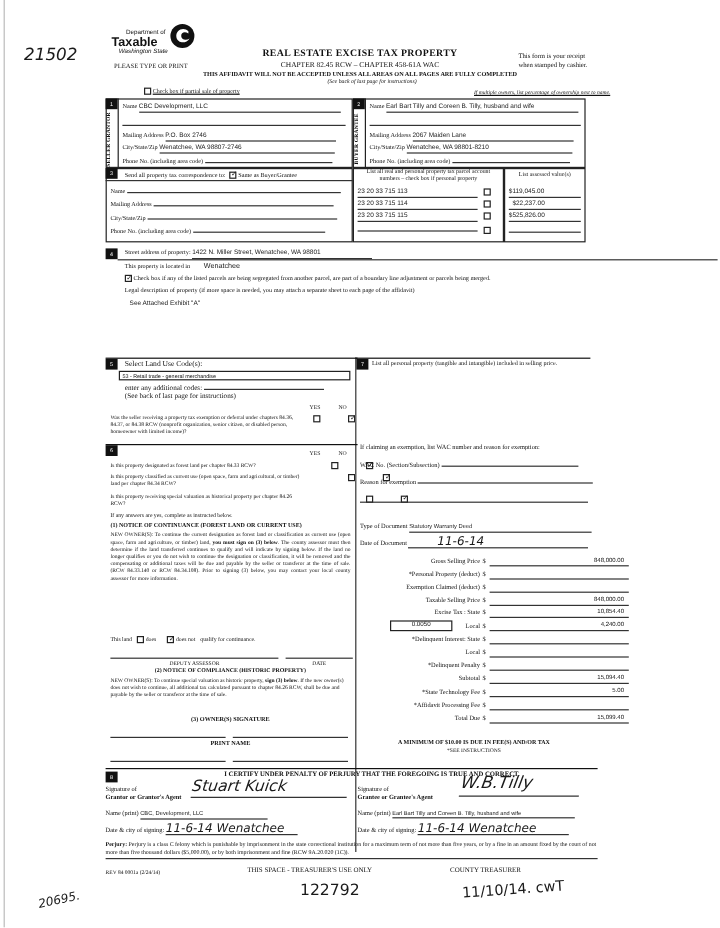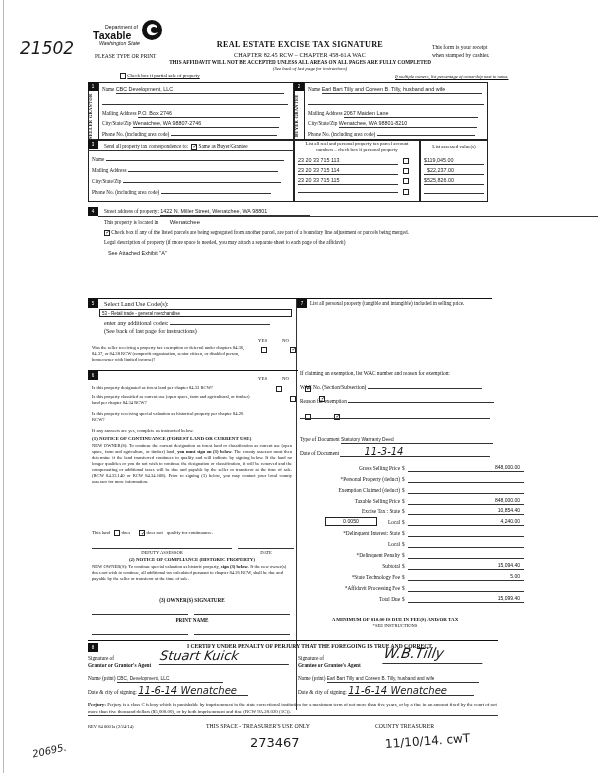--- a/index.html
+++ b/index.html
@@ -24,35 +24,35 @@
   .dollar { position: absolute; font-size: 5.3px; }
   .margin-tick { position:absolute; left:3px; width:1px; background:#bbb; }
 </style>
 </head>
 <body>
 
 
 
 
 <div class="margin-tick" style="top:0;height:773px;"></div>
-<div class="abs hand" style="left:20px;top:38px;font-size:17px;">21502</div>
+<div class="abs hand" style="left:20px;top:38px;font-size:14px;">21502</div>
 <div class="abs hand" style="left:32px;top:745px;font-size:10px;transform:rotate(-12deg);">20695.</div>
 
 
 <div class="abs sans" style="left:93px;top:24px;">
   <div style="font-size:5.2px;padding-left:12px;">Department of</div>
   <div style="font-size:10.5px;font-weight:bold;line-height:0.95;">Taxable</div>
   <div style="font-size:5.2px;padding-left:6px;font-style:italic;">Washington State</div>
 </div>
 <svg class="abs" style="left:141px;top:19px;" width="22" height="22" viewBox="0 0 22 22">
   <circle cx="11" cy="11" r="10" fill="#111"></circle>
   <path d="M16 7 C12 3, 5 6, 6 12 C7 17, 14 18, 17 13 C14 15, 10 14, 10 11 C10 8, 13 7, 16 9 Z" fill="#fff"></path>
 </svg>
 
-<div class="abs center bold" style="left:200px;top:40px;width:200px;font-size:8.2px;letter-spacing:0.3px;">REAL ESTATE EXCISE TAX SIGNATURE</div>
+<div class="abs center bold" style="left:200px;top:40px;width:200px;font-size:8.2px;letter-spacing:0.3px;">REAL ESTATE EXCISE TAX PROPERTY</div>
 <div class="abs" style="left:95px;top:53px;font-size:5.5px;">PLEASE TYPE OR PRINT</div>
 <div class="abs center" style="left:200px;top:51px;width:200px;font-size:6.2px;">CHAPTER 82.45 RCW – CHAPTER 458-61A WAC</div>
 <div class="abs" style="left:432px;top:44px;font-size:5.6px;line-height:1.35;">
   <div>This form is your receipt</div>
   <div>when stamped by cashier.</div>
 </div>
 <div class="abs center bold" style="left:120px;top:59px;width:360px;font-size:5.2px;">THIS AFFIDAVIT WILL NOT BE ACCEPTED UNLESS ALL AREAS ON ALL PAGES ARE FULLY COMPLETED</div>
 <div class="abs center" style="left:220px;top:66px;width:180px;font-size:4.8px;font-style:italic;">(See back of last page for instructions)</div>
 <div class="abs" style="left:120px;top:73px;font-size:5px;">
   <span class="cb"></span>
@@ -260,21 +260,21 @@
   <span class="ul typed" style="width:146px;height:6px;"></span>
 </div>
 <div class="line" style="left:300px;top:418px;width:190px;"></div>
 
 <div class="row" style="left:300px;top:436px;font-size:5.3px;">
   <span>Type of Document</span>
   <span class="ul typed" style="width:152px;font-size:4.8px;">Statutory Warranty Deed</span>
 </div>
 <div class="row" style="left:300px;top:448px;font-size:5.3px;">
   <span>Date of Document</span>
-  <span class="ul hand" style="width:150px;font-size:10px;line-height:8px;padding-left:24px;">11-3-14</span>
+  <span class="ul hand" style="width:150px;font-size:10px;line-height:8px;padding-left:24px;">11-6-14</span>
 </div>
 
 
 <div class="fee-label" style="left:290px;top:465px;">Gross Selling Price</div>
 <div class="dollar" style="left:402px;top:465px;">$</div>
 <div class="fee-val" style="left:408px;top:464px;">848,000.00</div>
 
 <div class="fee-label" style="left:290px;top:476px;">*Personal Property (deduct)</div>
 <div class="dollar" style="left:402px;top:476px;">$</div>
 <div class="fee-val" style="left:408px;top:475px;"></div>
@@ -363,17 +363,17 @@
 
 <div class="abs" style="left:88px;top:702px;width:410px;font-size:4.9px;line-height:1.35;border-bottom:0.8px solid #333;">
   <span class="bold">Perjury:</span>
   <span>Perjury is a class C felony which is punishable by imprisonment in the state correctional institution for a maximum term of not more than five years, or by a fine in an amount fixed by the court of not more than five thousand dollars ($5,000.00), or by both imprisonment and fine (RCW 9A.20.020 (1C)).</span>
 </div>
 
 
 <div class="abs" style="left:88px;top:724px;font-size:4.6px;">REV 84 0001a (2/24/14)</div>
 <div class="abs" style="left:206px;top:723px;font-size:5.8px;">THIS SPACE - TREASURER'S USE ONLY</div>
 <div class="abs" style="left:375px;top:723px;font-size:5.8px;">COUNTY TREASURER</div>
-<div class="abs hand" style="left:250px;top:735px;font-size:13px;font-style:normal;">273467</div>
+<div class="abs hand" style="left:250px;top:735px;font-size:13px;font-style:normal;">122792</div>
 <div class="abs hand" style="left:385px;top:734px;font-size:12px;font-style:normal;transform:rotate(-4deg);">11/10/14. cwT</div>
 
 
 
 
 </body></html>

